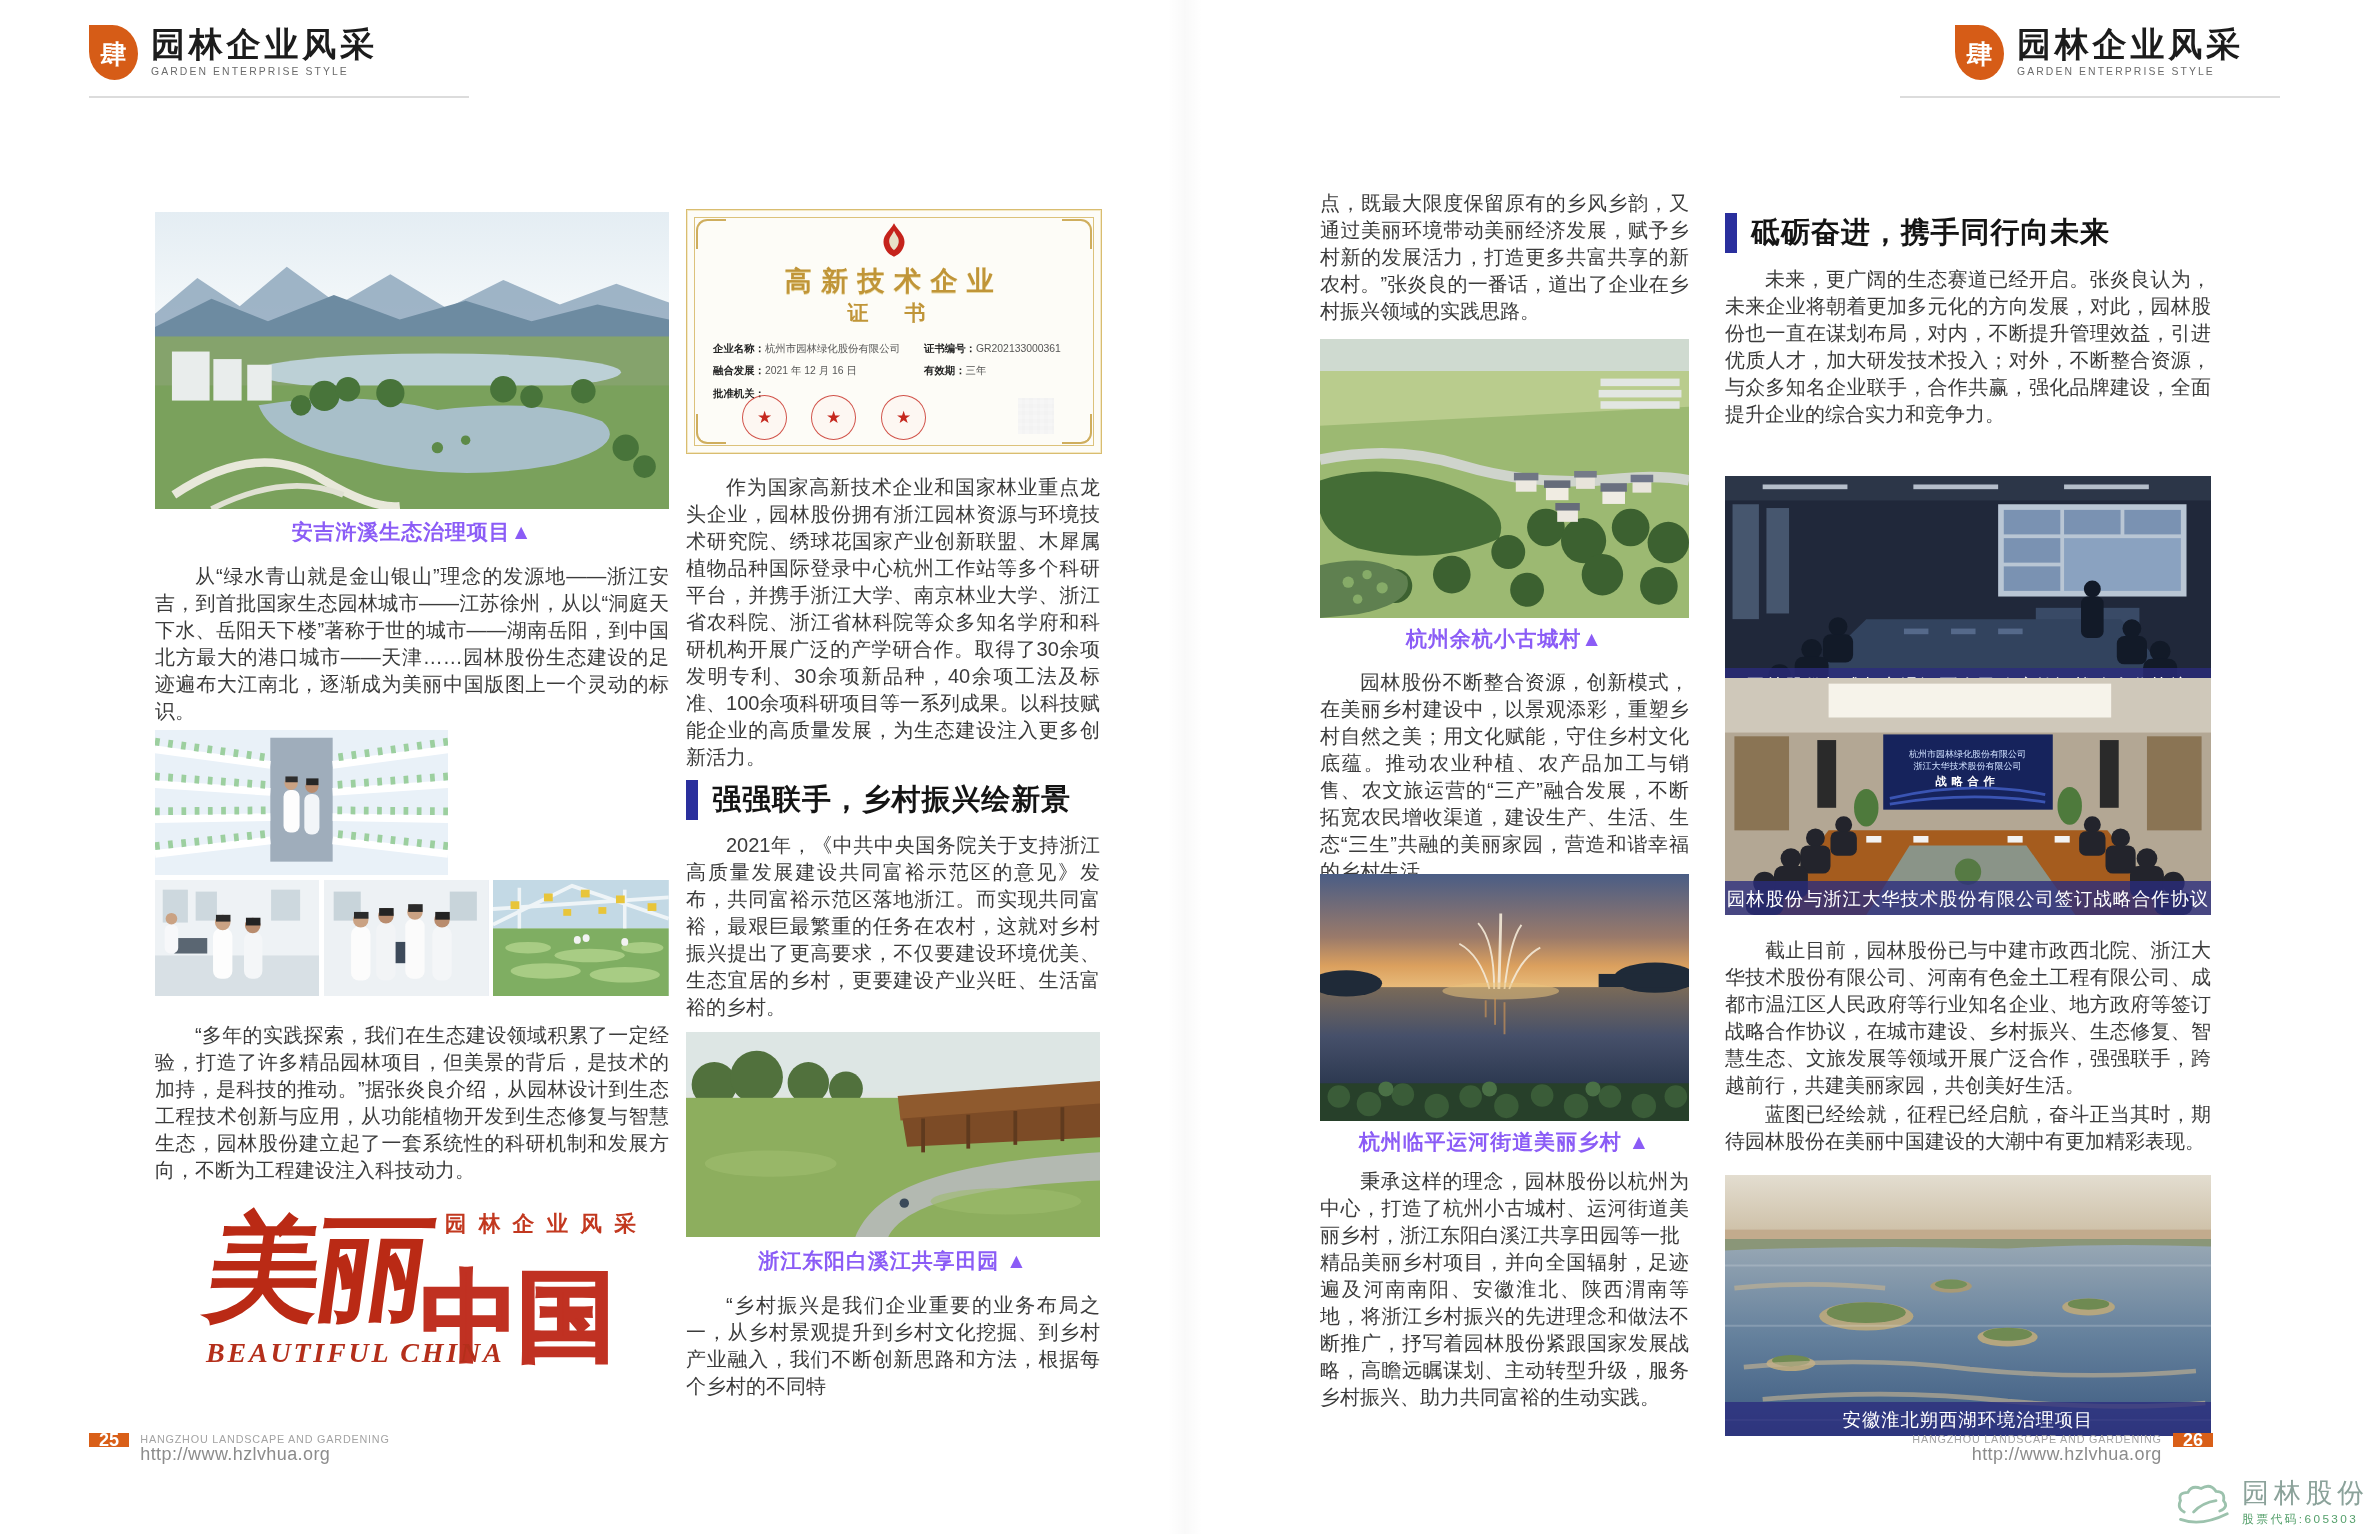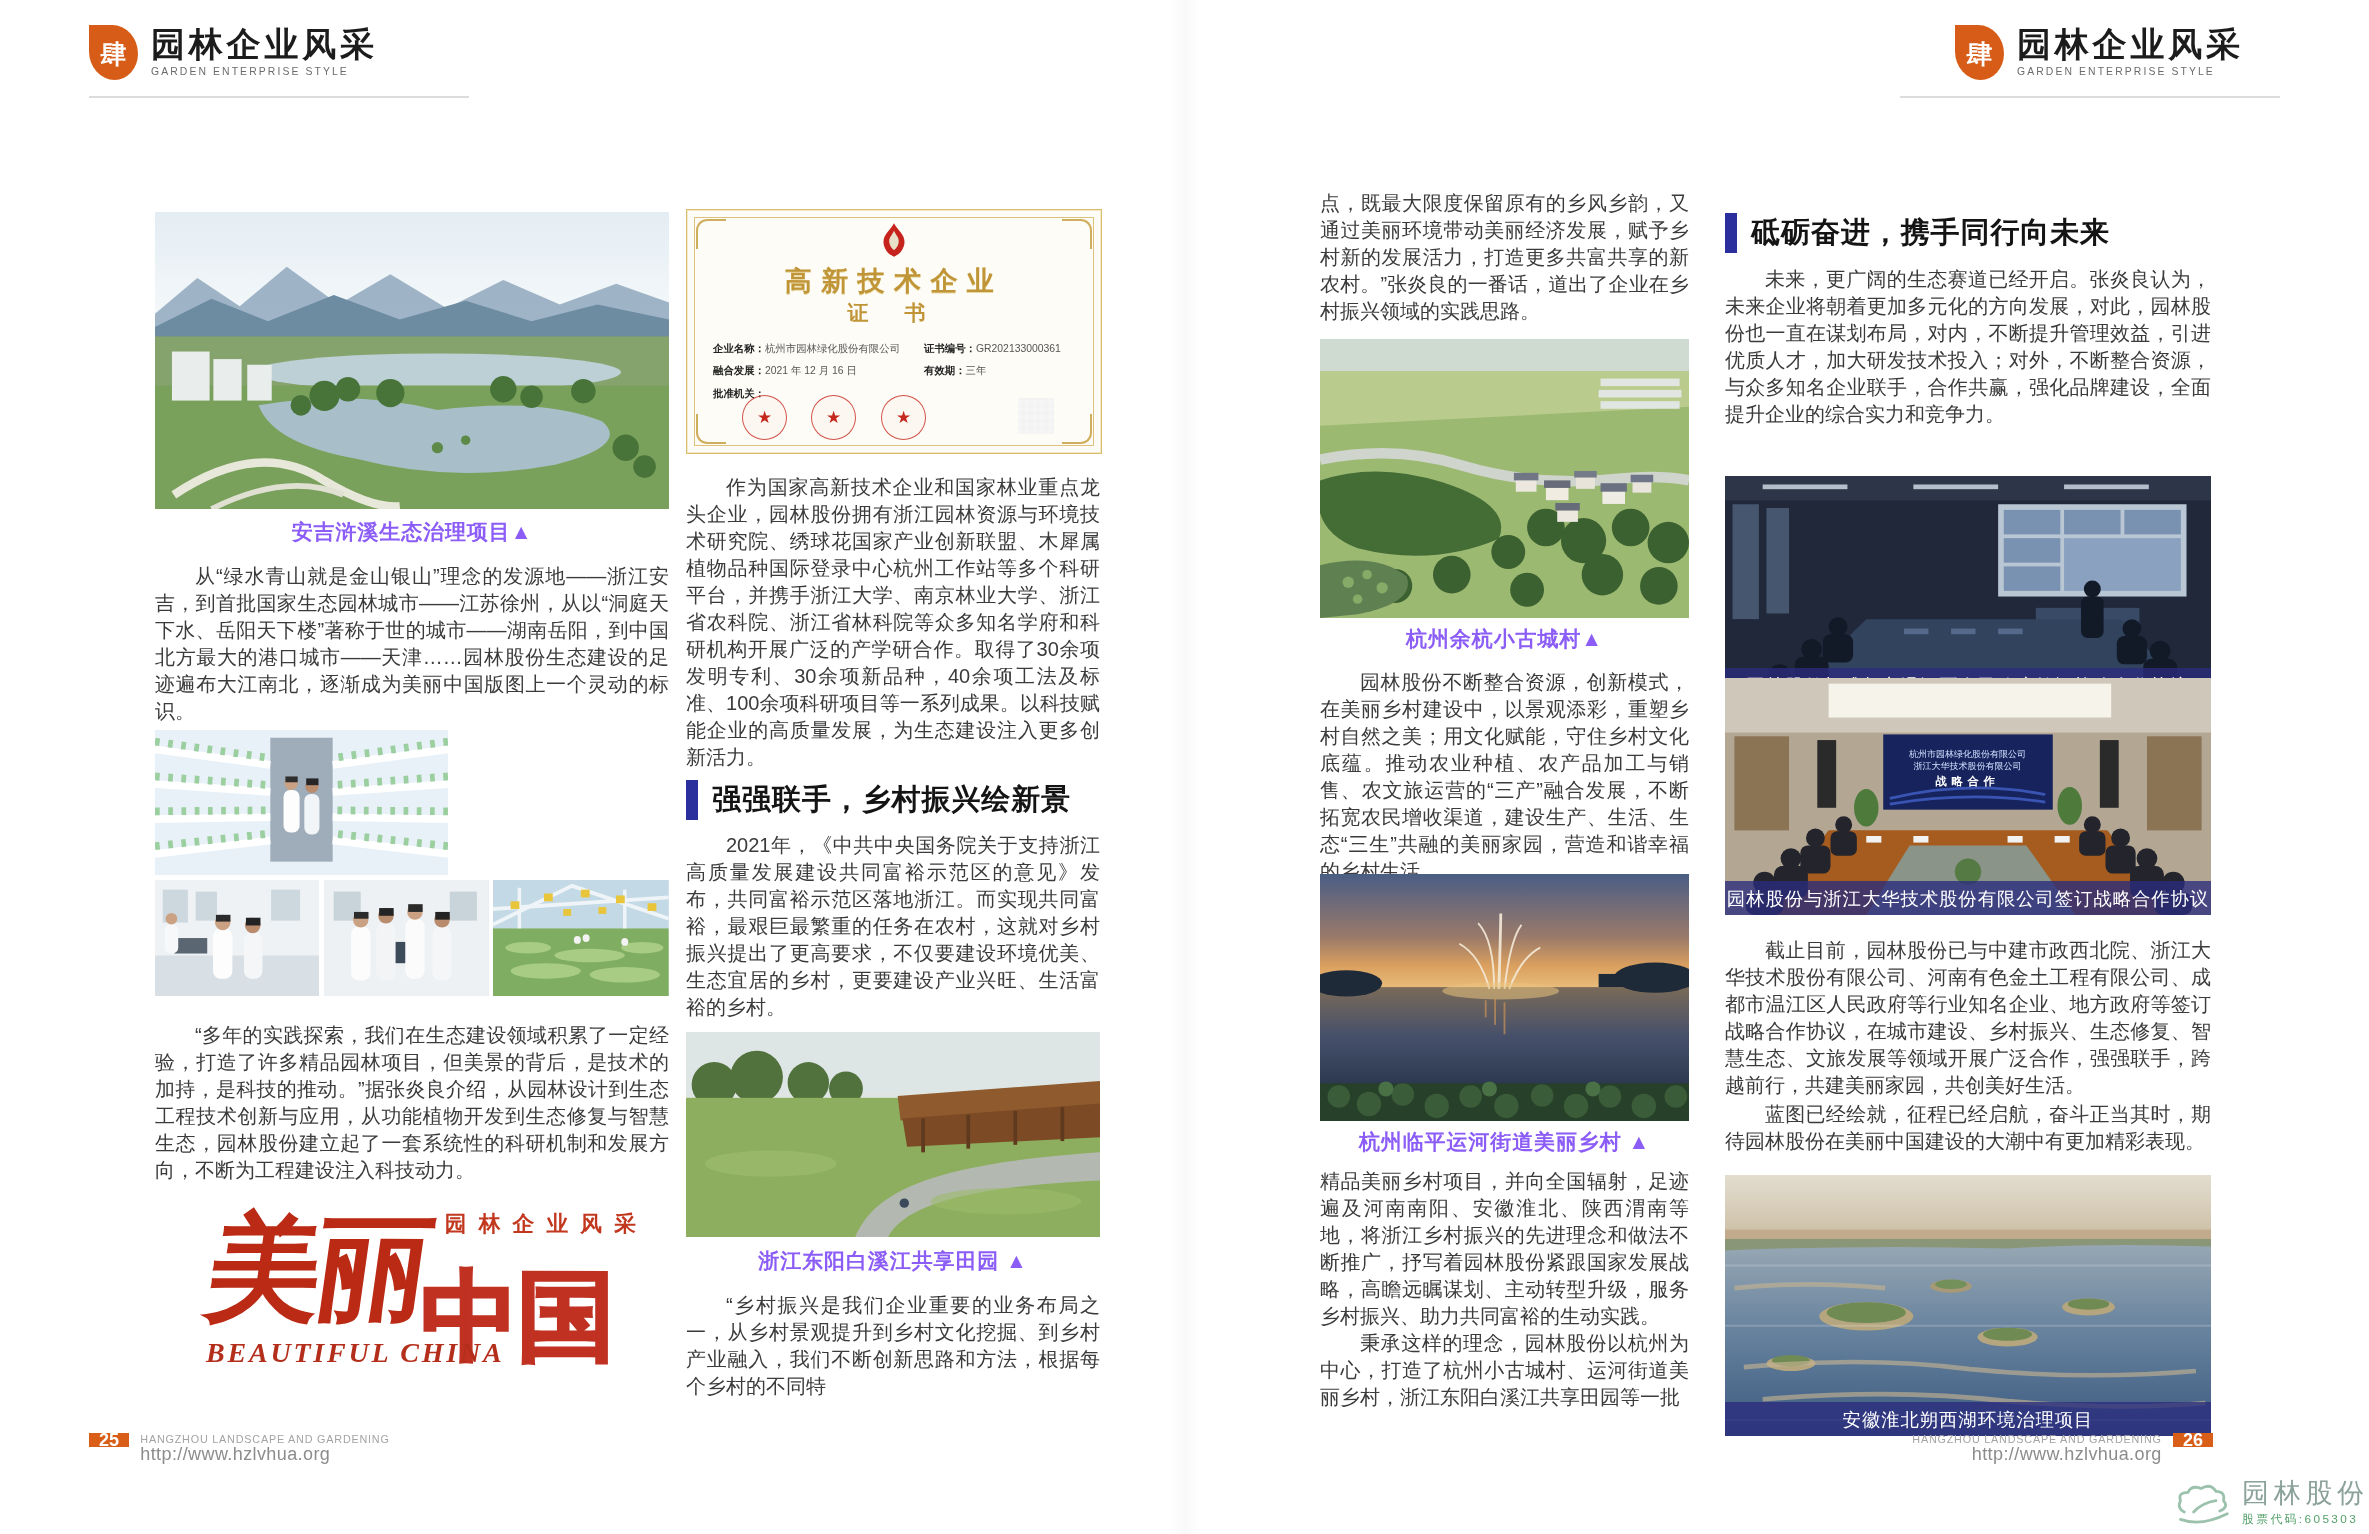--- a/index.html
+++ b/index.html
@@ -455,22 +455,22 @@
     <g fill="#4a7046">
         <circle cx="70" cy="228" r="8"></circle>
         <circle cx="180" cy="228" r="8"></circle>
         <circle cx="290" cy="228" r="8"></circle>
       </g>
   </svg>
 </div>
 <div class="caption" style="left:1320px;top:1128px;width:369px;">杭州临平运河街道美丽乡村 ▲</div>
 
 <div style="position:absolute;left:1320px;top:1168px;width:369px;">
+  <div class="col-text indent" style="position:static;">秉承这样的理念，园林股份以杭州为中心，打造了杭州小古城村、运河街道美丽乡村，浙江东阳白溪江共享田园等一批</div>
   <div class="col-text" style="position:static;">精品美丽乡村项目，并向全国辐射，足迹遍及河南南阳、安徽淮北、陕西渭南等地，将浙江乡村振兴的先进理念和做法不断推广，抒写着园林股份紧跟国家发展战略，高瞻远瞩谋划、主动转型升级，服务乡村振兴、助力共同富裕的生动实践。</div>
-  <div class="col-text indent" style="position:static;">秉承这样的理念，园林股份以杭州为中心，打造了杭州小古城村、运河街道美丽乡村，浙江东阳白溪江共享田园等一批</div>
 </div>
 
 <div class="sec-heading" style="left:1725px;top:213px;">
   <div class="sec-bar"></div>
   <div class="sec-text">砥砺奋进，携手同行向未来</div>
 </div>
 
 <div class="col-text indent" style="left:1725px;top:266px;width:486px;">未来，更广阔的生态赛道已经开启。张炎良认为，未来企业将朝着更加多元化的方向发展，对此，园林股份也一直在谋划布局，对内，不断提升管理效益，引进优质人才，加大研发技术投入；对外，不断整合资源，与众多知名企业联手，合作共赢，强化品牌建设，全面提升企业的综合实力和竞争力。</div>
 
 <div class="photo" style="left:1725px;top:448px;width:486px;height:226px;margin-top:28px;">

